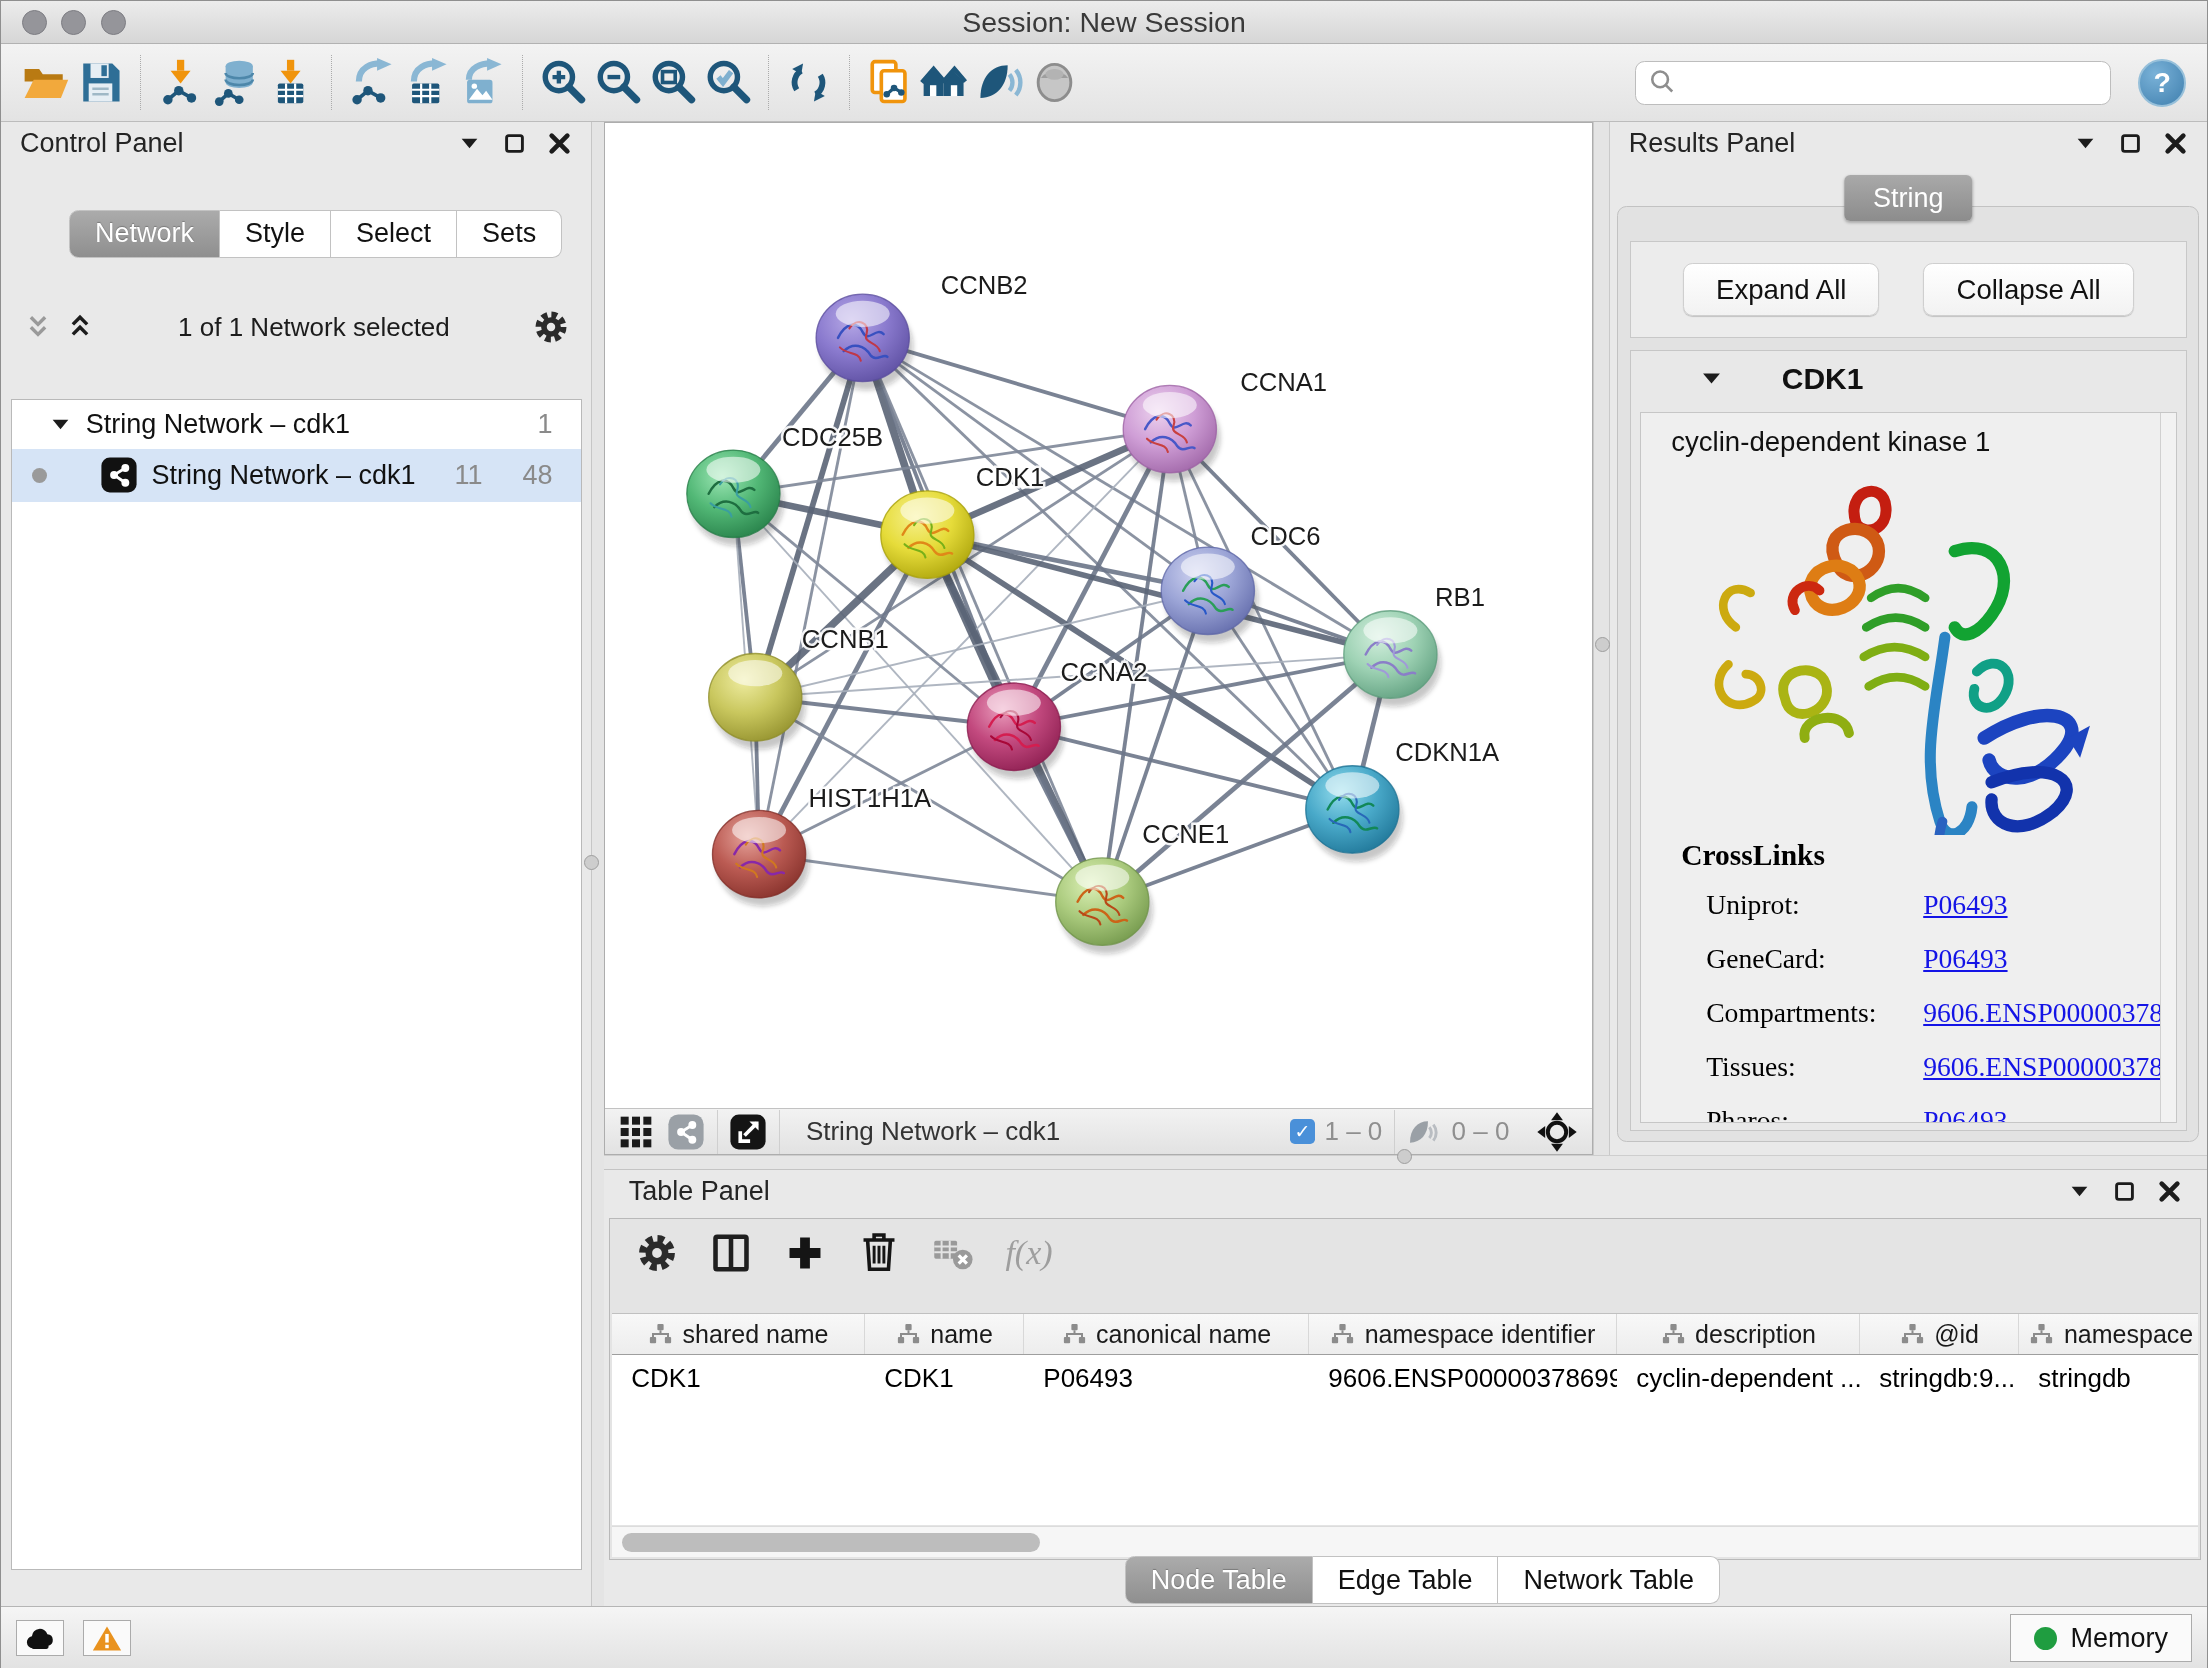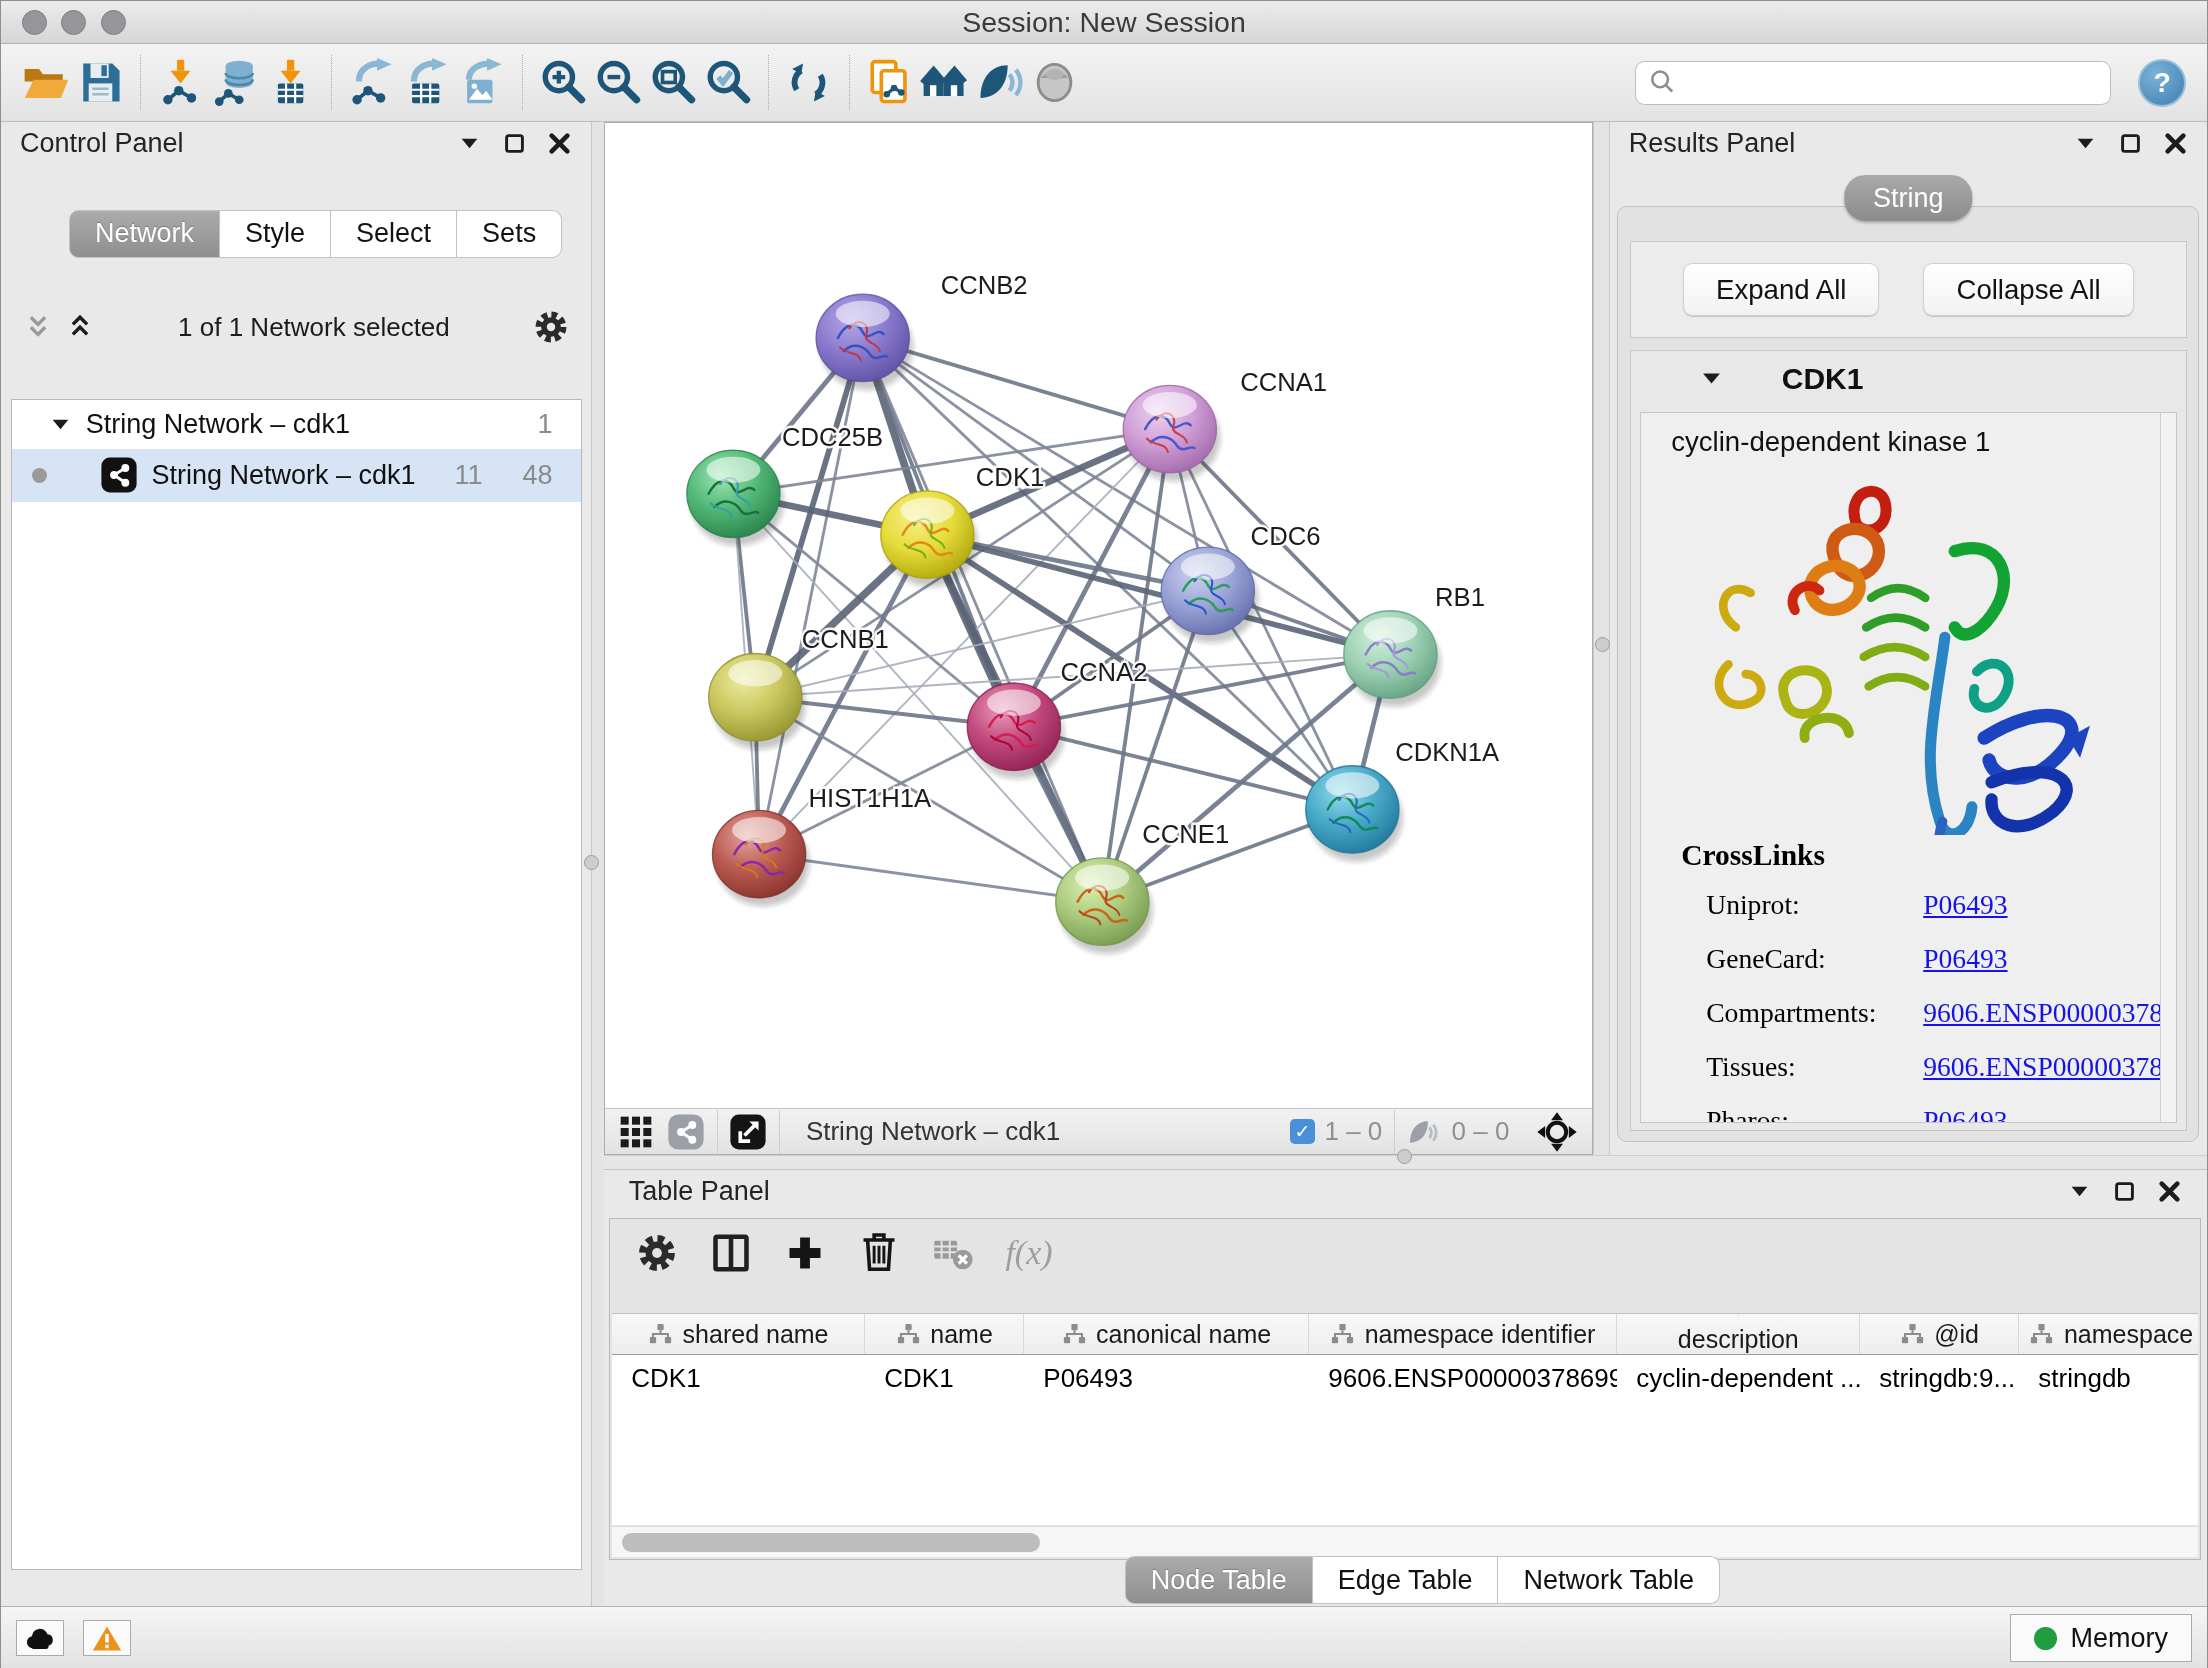--- a/index.html
+++ b/index.html
@@ -45,21 +45,21 @@
   .dotgray{width:15px;height:15px;border-radius:50%;background:#9a9a9a;margin-right:23px;flex:none;}
   
   .network-view{width:989px;position:relative;background:#fff;border:1px solid #adadad;box-sizing:border-box;}
   .net-toolbar{position:absolute;left:0;right:0;bottom:0;height:46px;background:linear-gradient(#f2f2f2,#e2e2e2);border-top:1px solid #c2c2c2;display:flex;align-items:center;padding:0 13.3px;box-sizing:border-box;}
   .nt-sep{height:44px;border-left:1px solid #cfcfcf;margin:0 11.4px;}
   .nt-title{font-size:26px;color:#333;margin-left:15px;}
   .nt-count{font-size:26px;color:#8f8f8f;margin-left:9.5px;}
   .checkbox{width:25px;height:25px;border-radius:4.8px;background:#4a90d9;color:#fff;font-size:19px;display:flex;align-items:center;justify-content:center;margin-left:7.6px;}
   
   .results-panel{flex:1;position:relative;background:#e9e9e9;}
-  .rp-tab{position:absolute;top:53px;left:50%;transform:translateX(-50%);background:linear-gradient(#a9a9a9,#8c8c8c);color:#fff;font-size:27px;padding:7.6px 28.5px;border-radius:21px;z-index:3;box-shadow:0 1.9px 2.9px rgba(0,0,0,.25);}
+  .rp-tab{position:absolute;top:53px;left:50%;transform:translateX(-50%);background:linear-gradient(#a9a9a9,#8c8c8c);color:#fff;font-size:27px;padding:7.6px 28.5px;border-radius:6px;z-index:3;box-shadow:0 1.9px 2.9px rgba(0,0,0,.25);}
   .rp-box{position:absolute;left:7.6px;right:7.6px;top:84px;bottom:13.3px;background:#e2e2e2;border:1.9px solid #c2c2c2;border-radius:9.5px;box-sizing:border-box;}
   .rp-expandbox{position:absolute;left:11.4px;right:11.4px;top:34px;height:97px;background:#ececec;border:1.9px solid #c8c8c8;display:flex;align-items:center;justify-content:center;gap:44px;box-sizing:border-box;}
   .rp-btn{background:linear-gradient(#ffffff,#f2f2f2);border:1px solid #cfcfcf;border-radius:9.5px;padding:9.5px 32px;font-size:27.6px;color:#111;box-shadow:0 1px 1px rgba(0,0,0,.18);}
   .rp-section{position:absolute;left:11.4px;right:11.4px;top:143px;bottom:9.5px;background:#e8e8e8;border:1.9px solid #c6c6c6;box-sizing:border-box;}
   .rp-sec-head{height:55px;display:flex;align-items:center;padding-left:67px;gap:57px;font-size:30px;font-weight:bold;color:#111;}
   .rp-content{position:absolute;left:9.5px;right:9.5px;top:61px;bottom:7.6px;background:#efefef;border:1px solid #c6c6c6;box-sizing:border-box;overflow:hidden;}
   .rp-scrollstrip{position:absolute;right:0;top:0;bottom:0;width:15px;background:#f2f2f2;border-left:1px solid #d0d0d0;}
   .rp-desc{padding:13.3px 0 0 30px;font-size:27.6px;color:#111;}
   .protein{display:block;margin:5.7px auto 0 auto;}
   .crosslinks{font-family:"Liberation Serif",serif;margin:3.8px 0 0 40px;}
@@ -726,21 +726,21 @@
                 </div>
                 <div class="th" style="width: 308px;">
                   <svg width="25" height="25" viewBox="0 0 20 20">
                     <rect x="7.5" y="1.5" width="5" height="5" rx="0.8" fill="#8c8c8c"></rect>
                     <rect x="1.5" y="12" width="5" height="5" rx="0.8" fill="#8c8c8c"></rect>
                     <rect x="13.5" y="12" width="5" height="5" rx="0.8" fill="#8c8c8c"></rect>
                     <path d="M10 6.5v3M4 12V9.5h12V12" stroke="#8c8c8c" stroke-width="1.6" fill="none"></path>
                   </svg>
                   <span>namespace identifier</span>
                 </div>
-                <div class="th" style="width: 243px; flex-direction: column;">
+                <div class="th" style="width: 243px;">
                   <svg width="25" height="25" viewBox="0 0 20 20">
                     <rect x="7.5" y="1.5" width="5" height="5" rx="0.8" fill="#8c8c8c"></rect>
                     <rect x="1.5" y="12" width="5" height="5" rx="0.8" fill="#8c8c8c"></rect>
                     <rect x="13.5" y="12" width="5" height="5" rx="0.8" fill="#8c8c8c"></rect>
                     <path d="M10 6.5v3M4 12V9.5h12V12" stroke="#8c8c8c" stroke-width="1.6" fill="none"></path>
                   </svg>
                   <span>description</span>
                 </div>
                 <div class="th" style="width: 159px;">
                   <svg width="25" height="25" viewBox="0 0 20 20">

